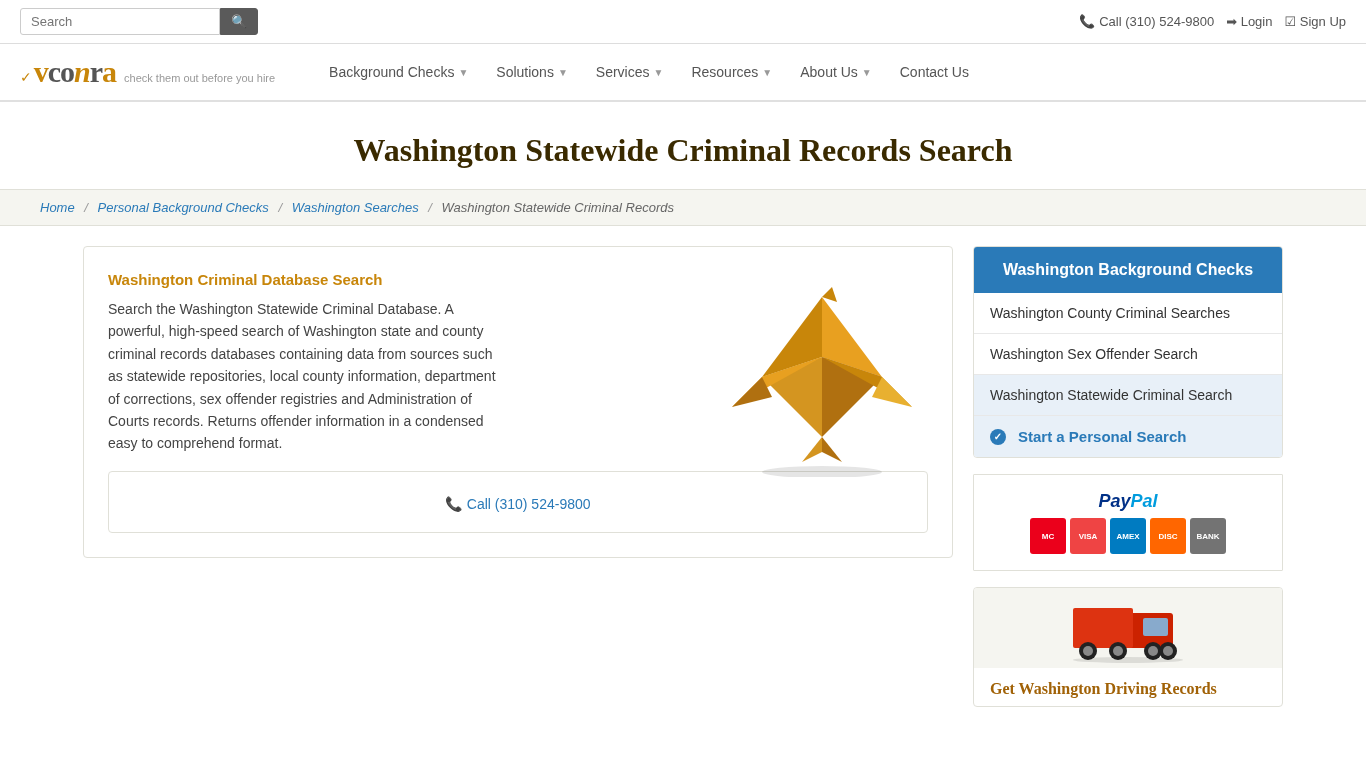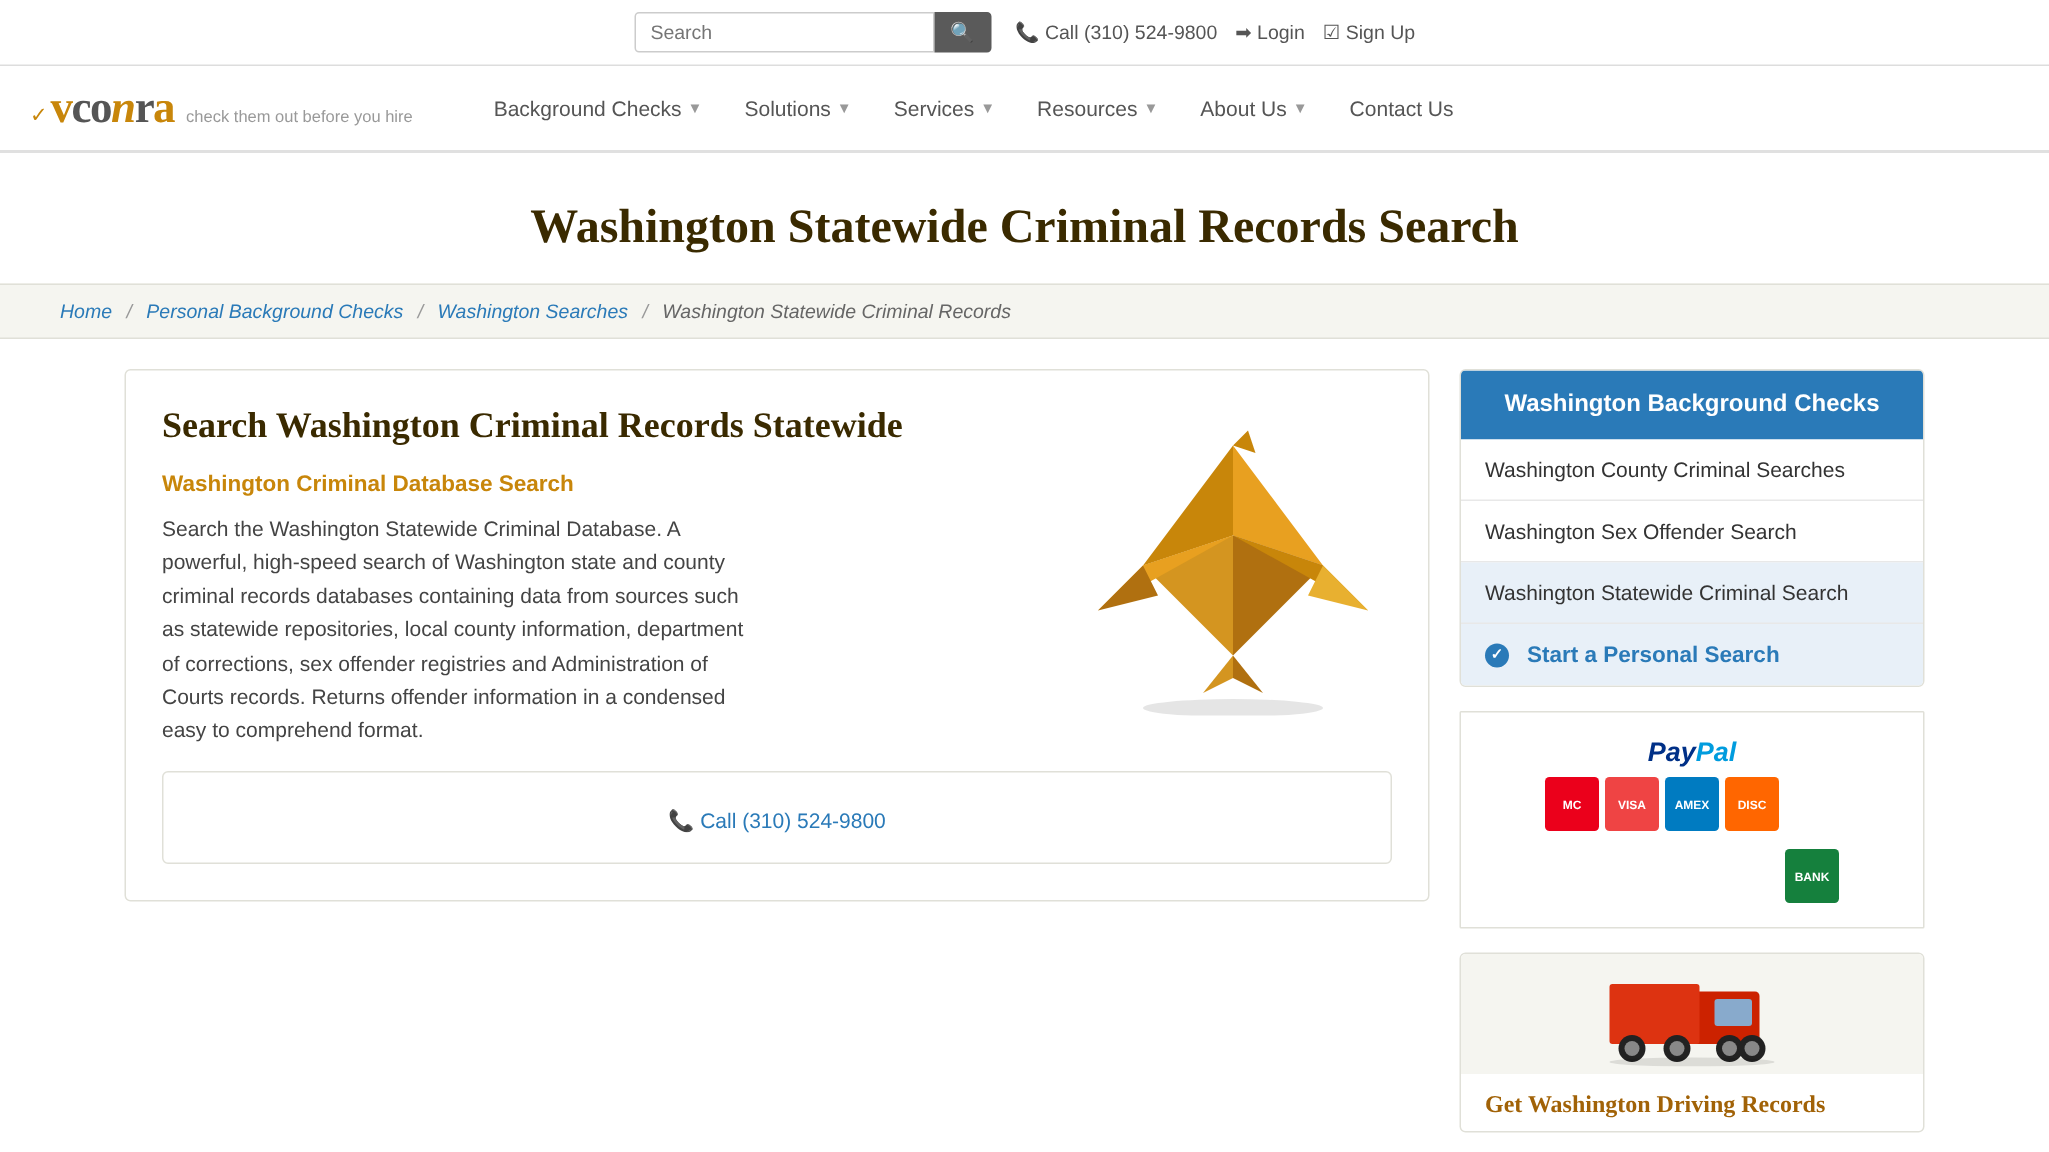--- a/index.html
+++ b/index.html
@@ -4,21 +4,21 @@
   <style>
     * { box-sizing: border-box; margin: 0; padding: 0; }
     body { font-family: Arial, sans-serif; font-size: 14px; color: #333; background: #fff; }
 
     
     .top-bar {
       background: #fff;
       border-bottom: 1px solid #ddd;
       padding: 8px 20px;
       display: flex;
-      justify-content: center;
+      justify-content: space-between;
       align-items: center;
       gap: 16px;
     }
     .search-form {
       display: flex;
       align-items: center;
     }
     .search-input {
       border: 1px solid #ccc;
       padding: 5px 10px;
@@ -250,21 +250,21 @@
       align-items: center;
       justify-content: center;
       font-size: 8px;
       font-weight: bold;
       color: #fff;
     }
     .pi-mc { background: #eb001b; position: relative; }
     .pi-visa { background: #ef4444; }
     .pi-amex { background: #007bc1; }
     .pi-disc { background: #ff6600; }
-    .pi-bank { background: #15803d; margin-top: 48px; }
+    .pi-bank { background: #737373; }
 
     
     .driving-box {
       border: 1px solid #e0e0d8;
       border-radius: 4px;
       overflow: hidden;
       background: #fff;
     }
     .driving-box-img {
       background: #f5f5f0;
@@ -366,21 +366,20 @@
   <span class="sep">/</span>
   <a href="#">Washington Searches</a>
   <span class="sep">/</span>
   <span class="current">Washington Statewide Criminal Records</span>
 </div>
 
 <div class="main-content">
 
   <div class="left-col">
     <div class="content-box">
-      <h2 class="content-title">Search Washington Criminal Records Statewide</h2>
       <p class="section-title">Washington Criminal Database Search</p>
       <p class="content-text">Search the Washington Statewide Criminal Database. A powerful, high-speed search of Washington state and county criminal records databases containing data from sources such as statewide repositories, local county information, department of corrections, sex offender registries and Administration of Courts records. Returns offender information in a condensed easy to comprehend format.</p>
 
       <div class="origami-bird">
         <svg viewBox="0 0 220 200" xmlns="http://www.w3.org/2000/svg" width="220" height="200">
 
           <polygon points="110,20 170,100 110,80" fill="#e8a020"></polygon>
           <polygon points="110,20 50,100 110,80" fill="#c8860a"></polygon>
           <polygon points="50,100 110,80 110,160" fill="#d49520"></polygon>
           <polygon points="170,100 110,80 110,160" fill="#b07010"></polygon>

